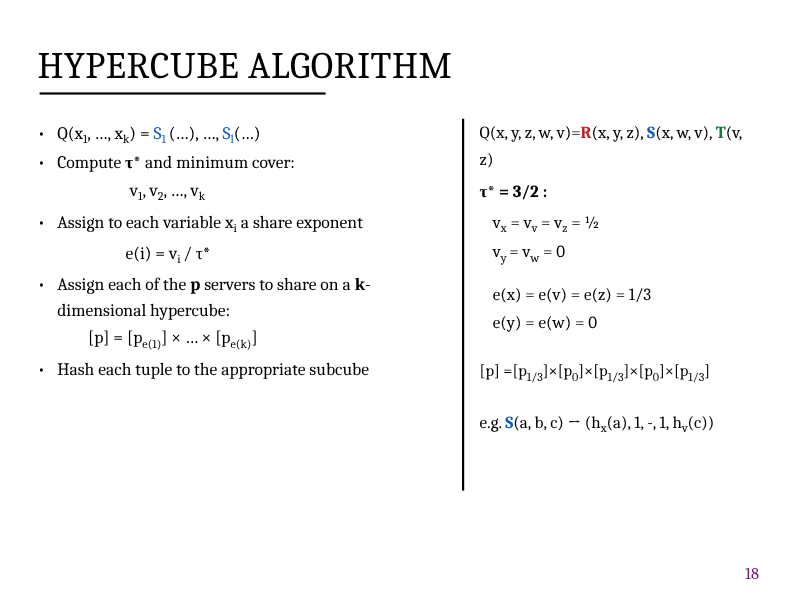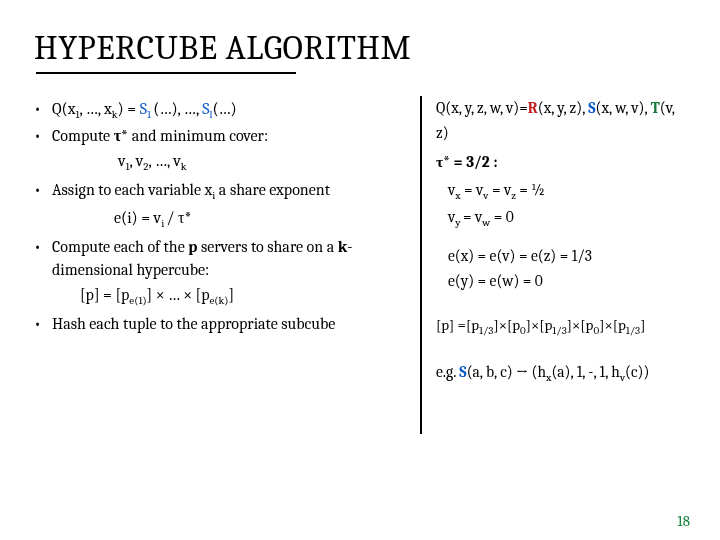--- a/index.html
+++ b/index.html
@@ -1,36 +1,36 @@
 <!DOCTYPE html>
 <html><head>
 <meta charset="utf-8">
 <style>
   html,body{margin:0;padding:0}
   body{width:720px;height:540px;background:#fff;font-family:Cambria,Georgia,"Times New Roman",serif;color:#000;position:relative}
-  .slide{box-sizing:border-box;padding:28px 34px 0 34px}
+  .slide{box-sizing:border-box;padding:40px 34px 0 34px}
   .title{font-size:34px;letter-spacing:0.5px;margin-bottom:4px}
   .title .sc{font-variant:small-caps}
   .rule{border-top:2px solid #000;width:260px;margin:0 0 22px 2px}
   .cols{display:flex;gap:14px}
   .left{flex:0 0 372px;font-size:16px;line-height:1.45}
   .divider{flex:0 0 2px;background:#000;min-height:338px}
   .right{flex:1;font-size:15.5px;line-height:1.6}
   .b{display:flex;margin-top:2px}
   .b .dot{flex:0 0 18px}
   .b .txt{flex:1}
   .indent{margin-left:46px;margin-top:2px;margin-bottom:4px}
   .sub{font-size:11px;vertical-align:sub}
   .s1{color:#0a58ca}
   .sred{color:#c02020}
   .sgrn{color:#157a3a}
   .bold{font-weight:bold}
   .rblock{margin-bottom:4px}
   .rind{margin-left:12px}
-  .pgnum{position:absolute;right:30px;bottom:10px;color:#15803d;font-size:15px}
+  .pgnum{position:absolute;right:30px;bottom:10px;color:#701a75;font-size:15px}
 </style>
 </head>
 <body>
 
 <div class="slide">
   <div class="title">
     <span>H</span><span class="sc">YPER</span><span>C</span><span class="sc">UBE </span><span>A</span><span class="sc">LGORITHM</span>
   </div>
   <div class="rule"></div>
 
@@ -55,21 +55,21 @@
       <div class="b">
         <div class="dot">•</div>
         <div class="txt"><span>Assign to each variable x</span><span class="sub">i</span><span> a share exponent</span></div>
       </div>
       <div class="indent" style="margin-left:80px">
         <span>e(i) = v</span><span class="sub">i </span><span>/ τ*</span>
       </div>
 
       <div class="b">
         <div class="dot">•</div>
-        <div class="txt"><span>Compute each of the </span><span class="bold">p</span><span> servers to share on a </span><span class="bold">k</span><span>-dimensional hypercube:</span></div>
+        <div class="txt"><span>Assign each of the </span><span class="bold">p</span><span> servers to share on a </span><span class="bold">k</span><span>-dimensional hypercube:</span></div>
       </div>
       <div class="indent" style="">
         <span>[p] = [p</span><span class="sub">e(1)</span><span>] × … × [p</span><span class="sub">e(k)</span><span>]</span>
       </div>
 
       <div class="b">
         <div class="dot">•</div>
         <div class="txt">Hash each tuple to the appropriate subcube</div>
       </div>
 

